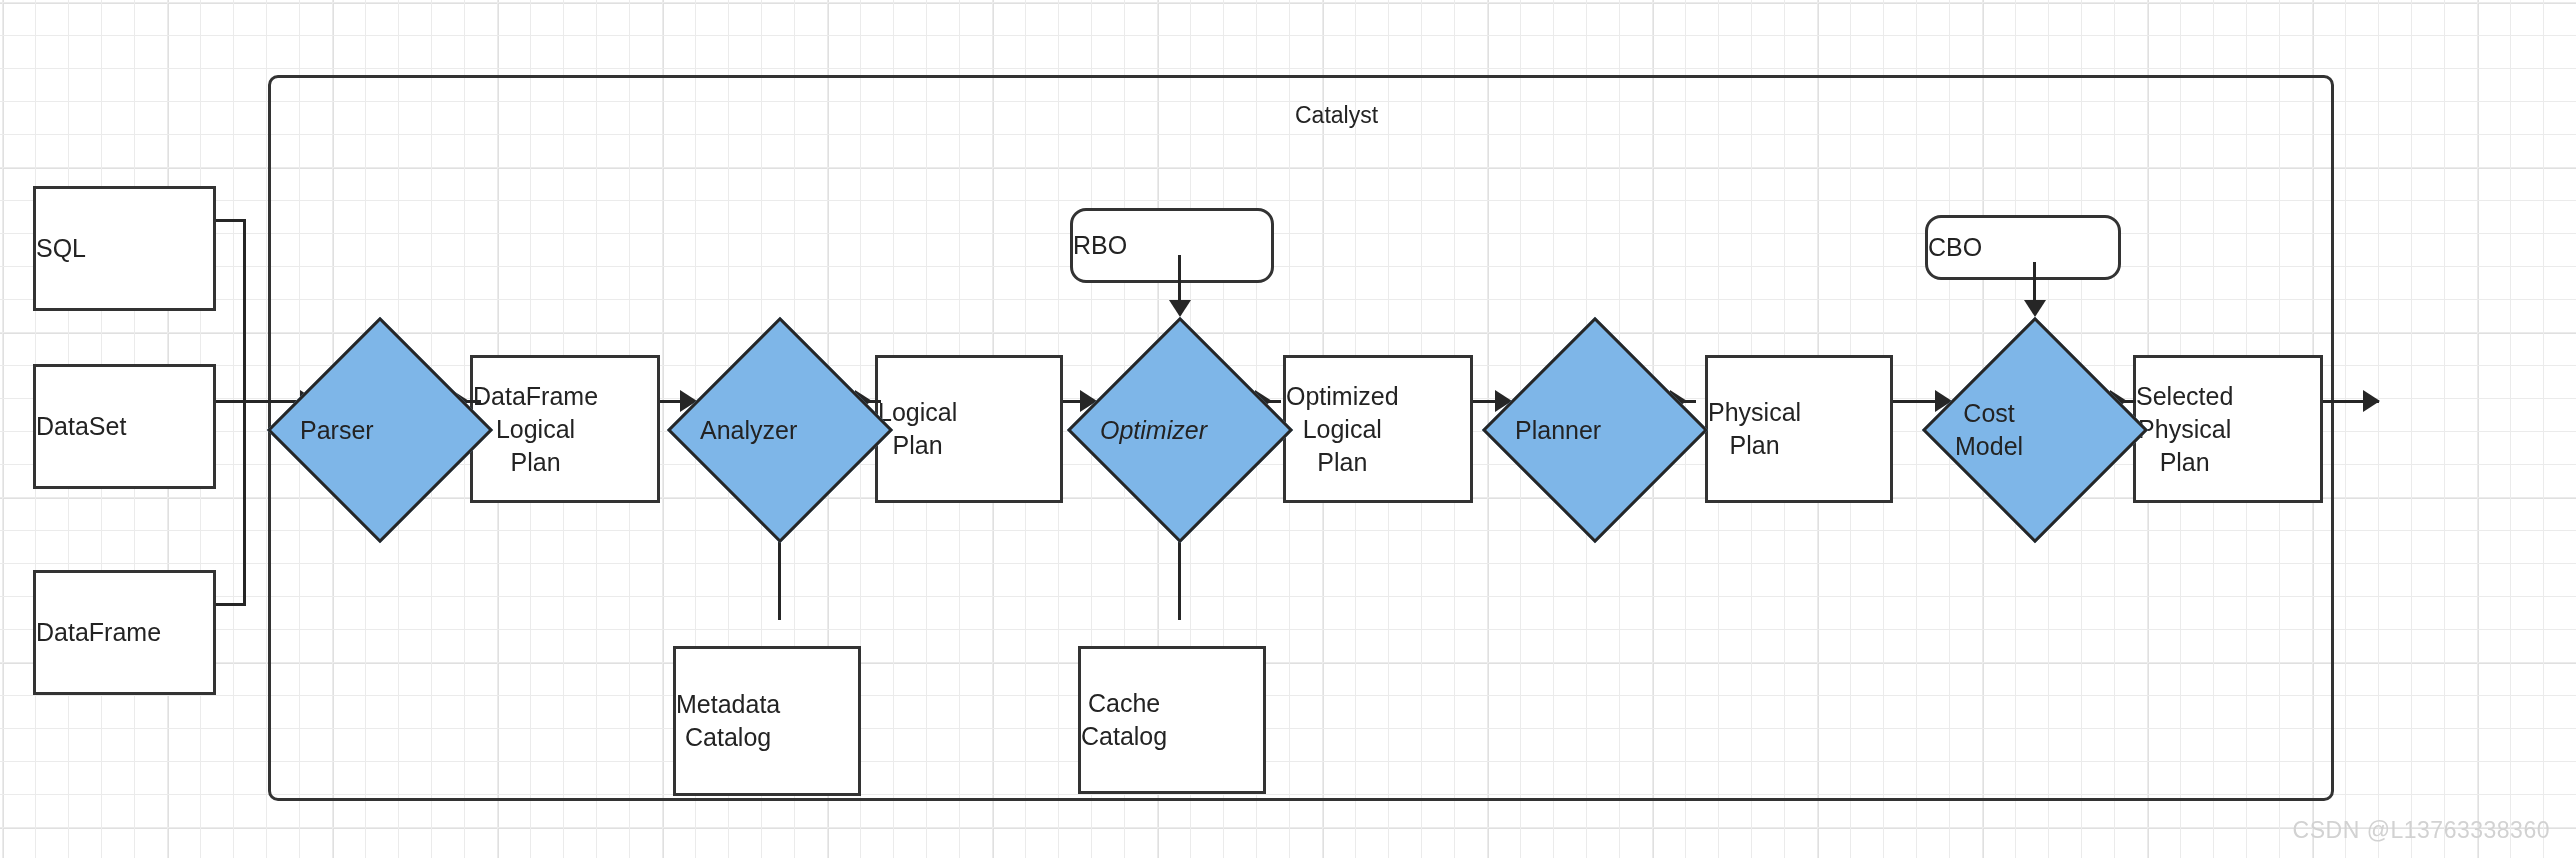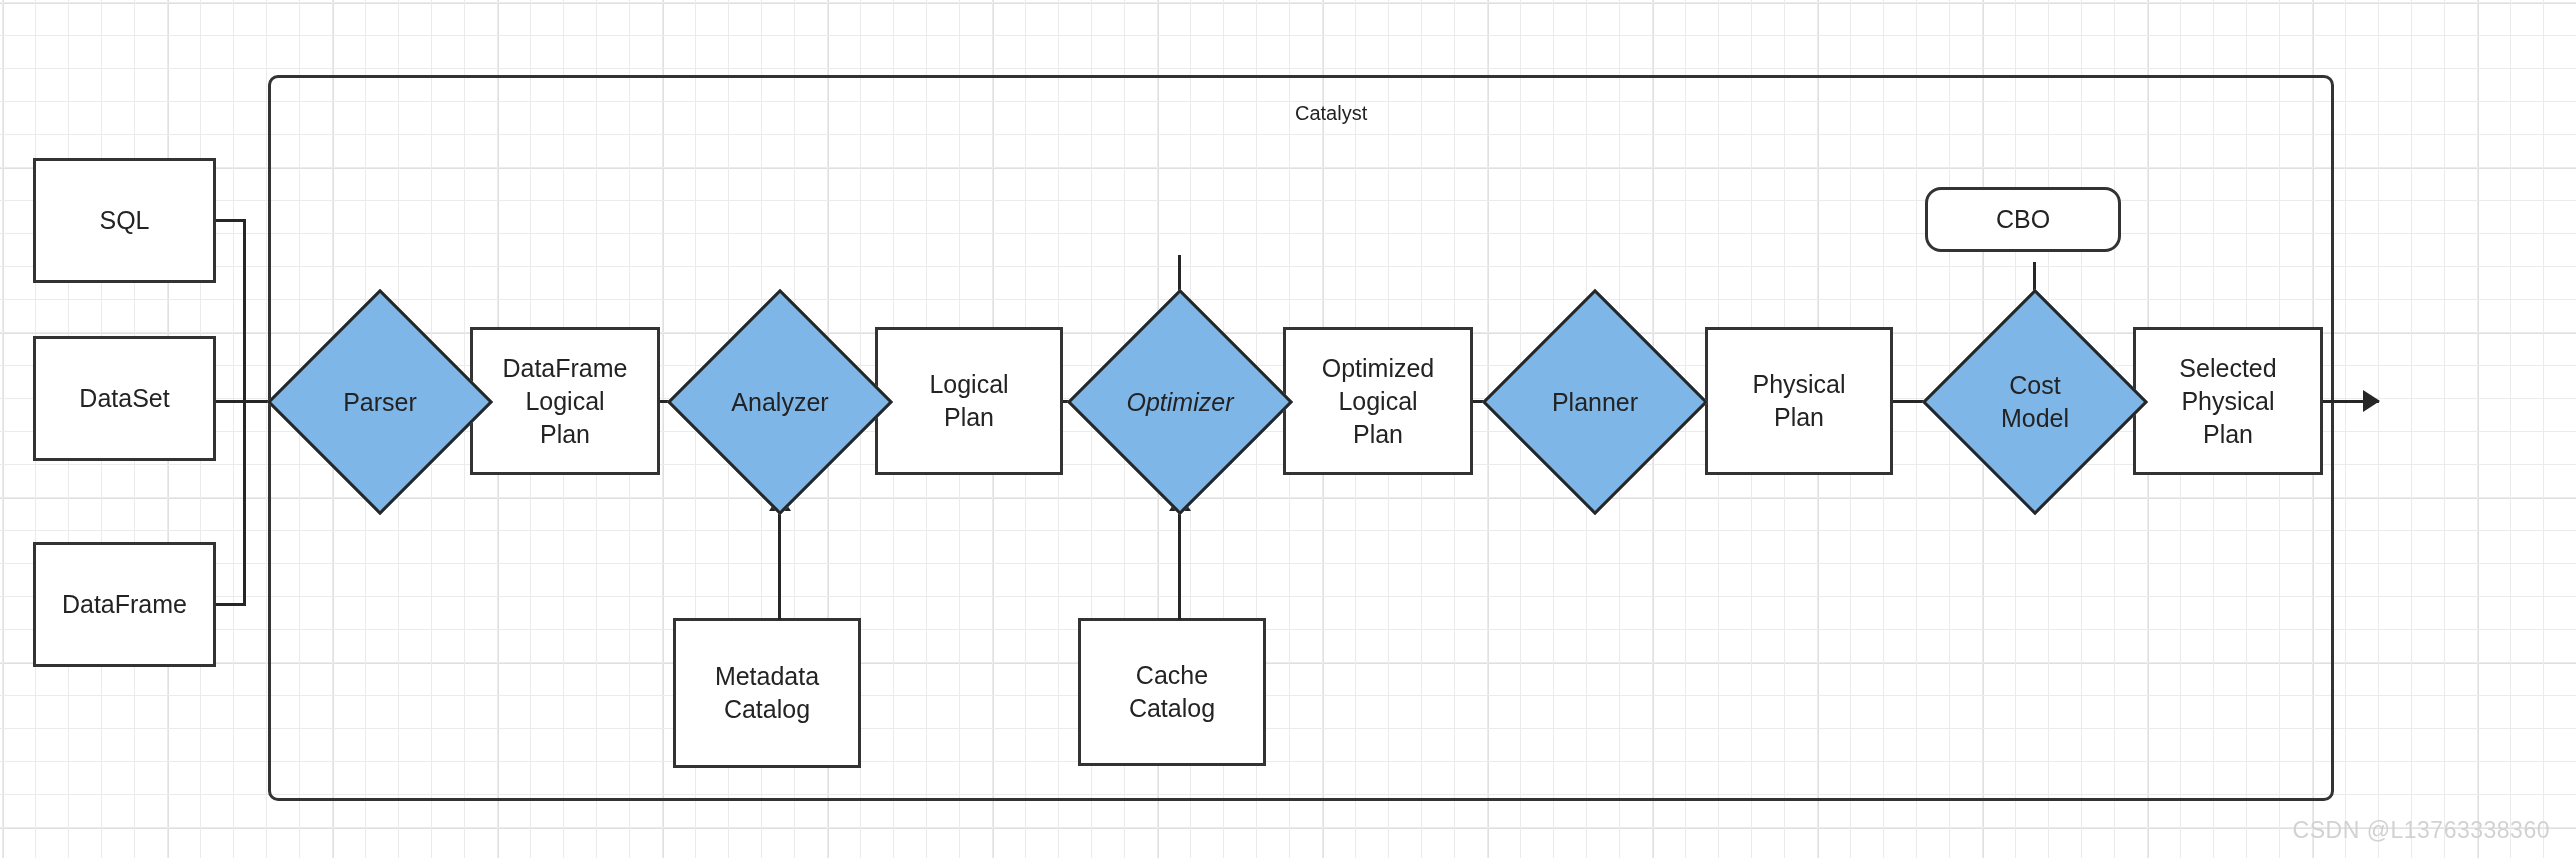--- a/index.html
+++ b/index.html
@@ -22,25 +22,25 @@
     background-position: 2px 0px, 0px 2px, 2px 0px, 0px 2px;
     font-family: "Liberation Sans", sans-serif;
   }
 
   
   .node {
     position: absolute;
     box-sizing: border-box;
     display: flex;
     align-items: center;
-    justify-content: center;
     text-align: center;
     color: #232323;
     line-height: 1.32;
     white-space: pre-line;
+    margin-top: 28px;
   }
 
   .rect {
     background: #ffffff;
     border: 3px solid #333333;
     font-size: 25px;
   }
   .rect.rounded {
     border-radius: 16px;
   }
@@ -70,21 +70,21 @@
   .container-box {
     position: absolute;
     box-sizing: border-box;
     border: 3px solid #333333;
     border-radius: 10px;
     background: transparent;
     z-index: 0;
   }
   .container-title {
     position: absolute;
-    font-size: 20px;
+    font-size: 23px;
     color: #232323;
     z-index: 1;
   }
 
   
   .edge {
     position: absolute;
     background: #262626;
     z-index: 2;
   }
@@ -233,20 +233,23 @@
   <div class="node rect" style="left:2133px; top:327px; width:190px; height:148px;">
     <span>Selected
 Physical
 Plan</span>
   </div>
 
   <div class="edge h" style="left:2323px; top:400px; width:56px;"></div>
   <div class="arrow-r" style="left:2363px; top:390px;"></div>
 
 
+  <div class="node rect rounded" style="left:1070px; top:180px; width:204px; height:75px;">
+    <span>RBO</span>
+  </div>
   <div class="edge v" style="left:1178px; top:255px; height:52px;"></div>
   <div class="arrow-d" style="left:1169px; top:300px;"></div>
 
   <div class="node rect rounded" style="left:1925px; top:187px; width:196px; height:65px;">
     <span>CBO</span>
   </div>
   <div class="edge v" style="left:2033px; top:262px; height:46px;"></div>
   <div class="arrow-d" style="left:2024px; top:300px;"></div>
 
   <div class="node rect" style="left:673px; top:618px; width:188px; height:150px;">

